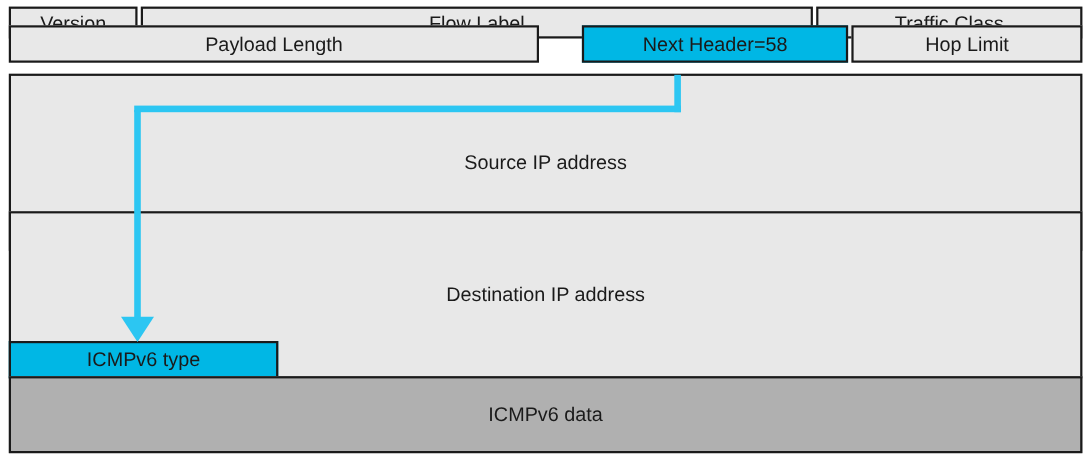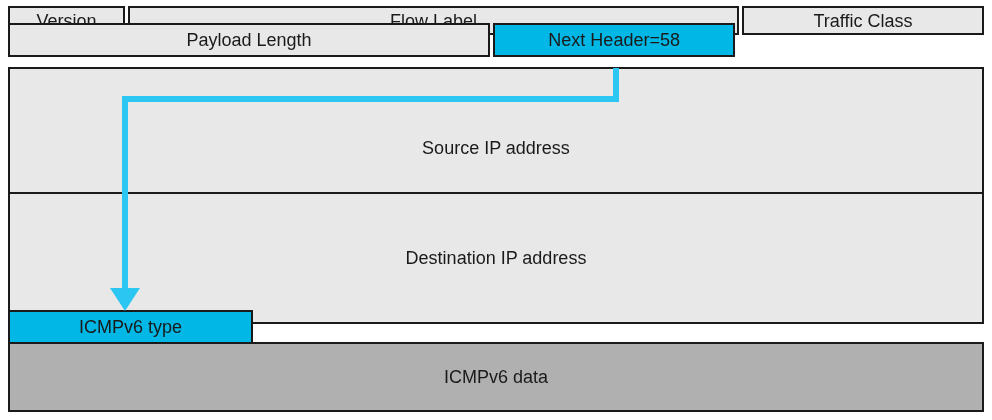--- a/index.html
+++ b/index.html
@@ -42,29 +42,29 @@
     overflow: hidden;
   }
   .cell.highlight { background: var(--highlight, #00b7e5); }
   .cell.databg    { background: var(--data-bg, #b0b0b0); }
   .cell.grow { flex: 1 1 auto; }
 
   
   .row1 { top: 0;     height: 29px; gap: 3px; }
   .row2 { top: 17px;  height: 34px; gap: 3px; }
   .row3 { top: 61px;  height: 161px; }
-  .row4 { top: 186px; height: 132px; }
+  .row4 { top: 186px; height: 152px; }
   .row5 { top: 304px; height: 34px; gap: 36px; }
   .row6 { top: 336px; height: 70px; }
 
   
   .w-version  { flex: 0 0 12.0%; }
   .w-tclass   { flex: 0 0 24.8%; }
   .w-payload  { flex: 0 0 49.4%; }
-  .w-next     { flex: 0 0 24.8%; }
+  .w-next     { flex: 0 0 24.8%; margin-left: 36px; }
   .w-type     { flex: 0 0 25.1%; }
   .w-code     { flex: 0 0 24.9%; }
   .w-full     { flex: 1 1 100%; }
 
   
   .arrow-seg {
     position: absolute;
     background: var(--arrow, #2cc6f2);
   }
   .arrow-head {
@@ -83,20 +83,21 @@
 
   <div class="row row1">
     <div class="cell w-version">Version</div>
     <div class="cell grow">Flow Label</div>
     <div class="cell w-tclass">Traffic Class</div>
   </div>
 
   <div class="row row2">
     <div class="cell w-payload">Payload Length</div>
     <div class="cell w-next highlight">Next Header=58</div>
+    <div class="cell grow">Hop Limit</div>
   </div>
 
   <div class="row row3">
     <div class="cell w-full">Source IP address</div>
   </div>
 
   <div class="row row4">
     <div class="cell w-full">Destination IP address</div>
   </div>
 

